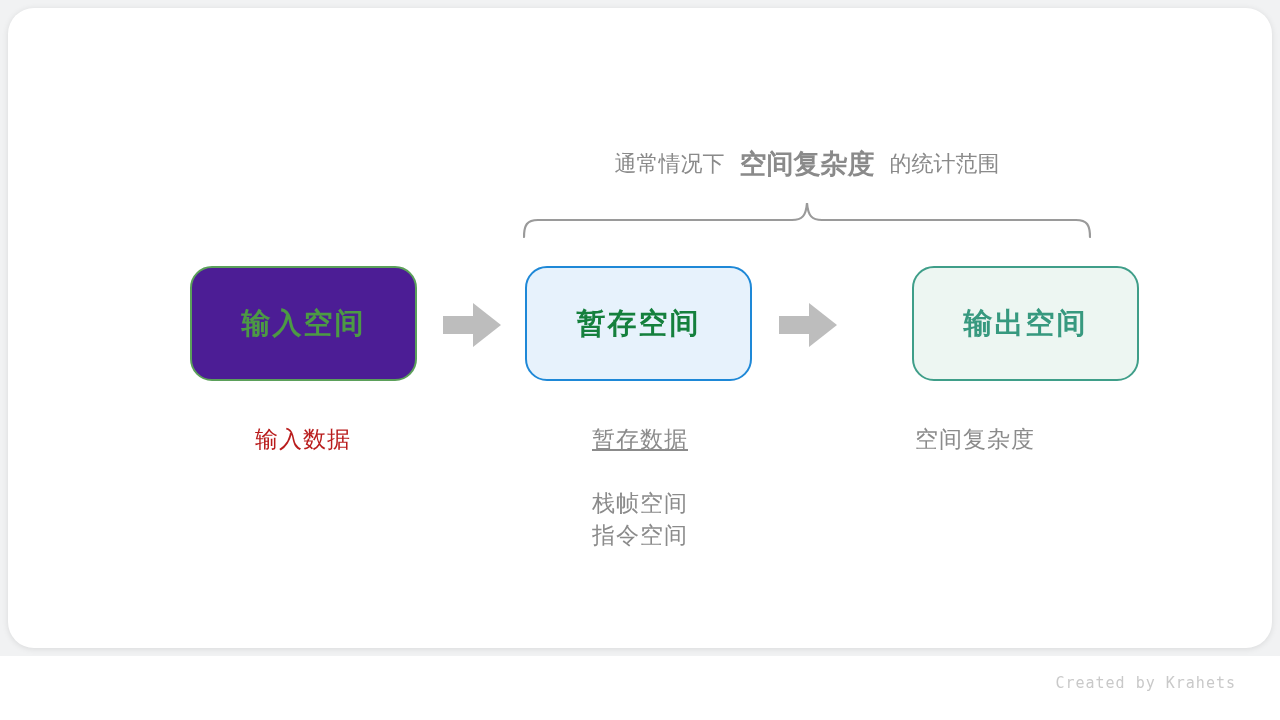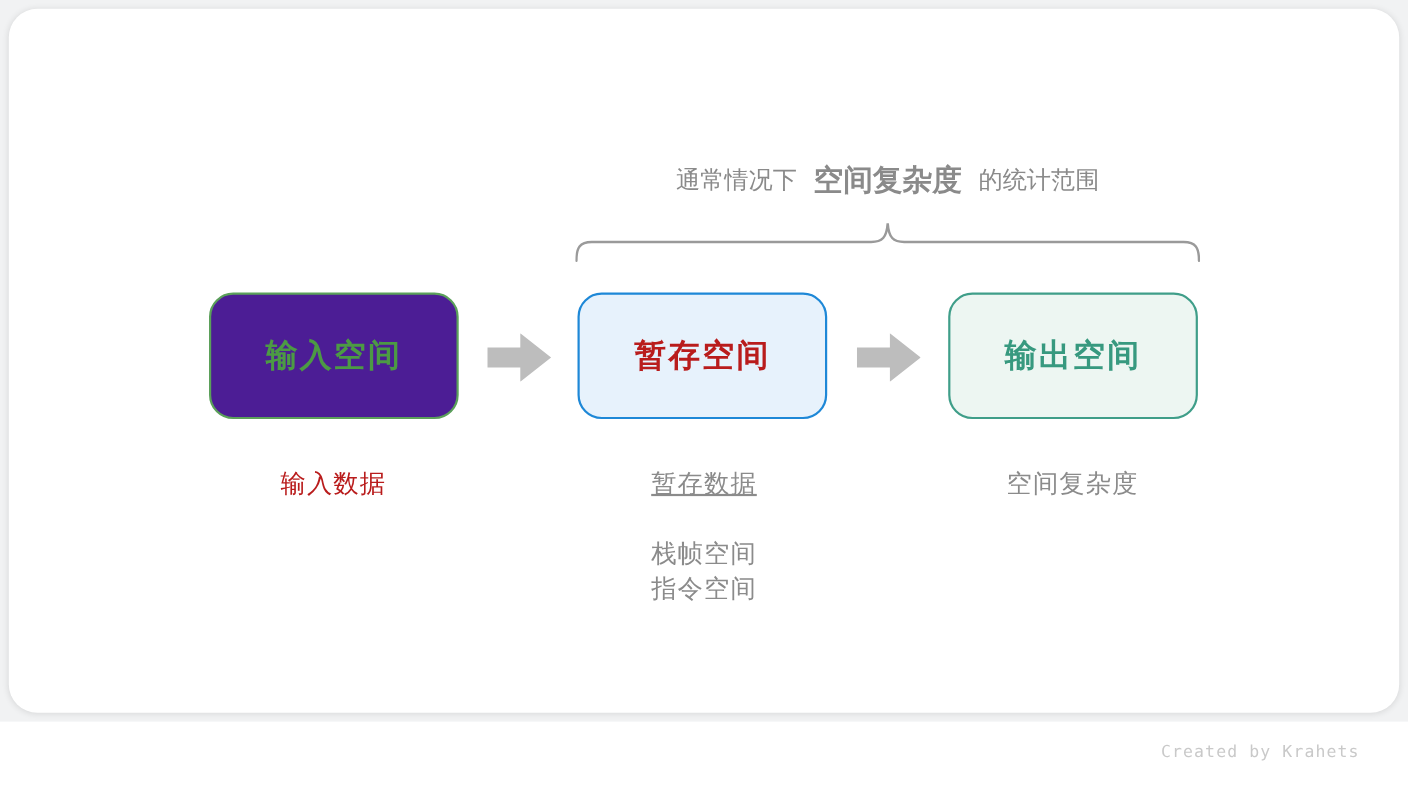--- a/index.html
+++ b/index.html
@@ -44,21 +44,21 @@
     border: 2.5px solid;
     display: flex;
     align-items: center;
     justify-content: center;
     font-size: 29px;
     font-weight: 700;
     letter-spacing: 2px;
   }
   .box-input  { left: 190px; }
   .box-temp   { left: 525px; }
-  .box-output { left: 862px; }
+  .box-output { left: 912px; }
   .arrow-svg {
     position: absolute;
     top: 303px;
     width: 58px; height: 44px;
   }
   .arrow-1 { left: 443px; }
   .arrow-2 { left: 779px; }
   .note {
     position: absolute;
     transform: translateX(-50%);
@@ -97,21 +97,21 @@
   </svg>
 
   <div class="box box-input" style="color: rgb(76, 154, 68); border-color: rgb(91, 160, 90); background: #4c1d95;">
     <span>输入空间</span>
   </div>
 
   <svg class="arrow-svg arrow-1" viewBox="0 0 58 44">
     <polygon points="0,13 30,13 30,0 58,22 30,44 30,31 0,31" style="fill: rgb(189, 189, 189);"></polygon>
   </svg>
 
-  <div class="box box-temp" style="color: #b91c1c; border-color: rgb(30, 136, 215); background: rgb(231, 242, 252);">
+  <div class="box box-temp" style="color: #15803d; border-color: rgb(30, 136, 215); background: rgb(231, 242, 252);">
     <span>暂存空间</span>
   </div>
 
   <svg class="arrow-svg arrow-2" viewBox="0 0 58 44">
     <polygon points="0,13 30,13 30,0 58,22 30,44 30,31 0,31" style="fill: rgb(189, 189, 189);"></polygon>
   </svg>
 
   <div class="box box-output" style="color: rgb(55, 153, 127); border-color: rgb(63, 158, 137); background: rgb(237, 246, 242);">
     <span>输出空间</span>
   </div>

